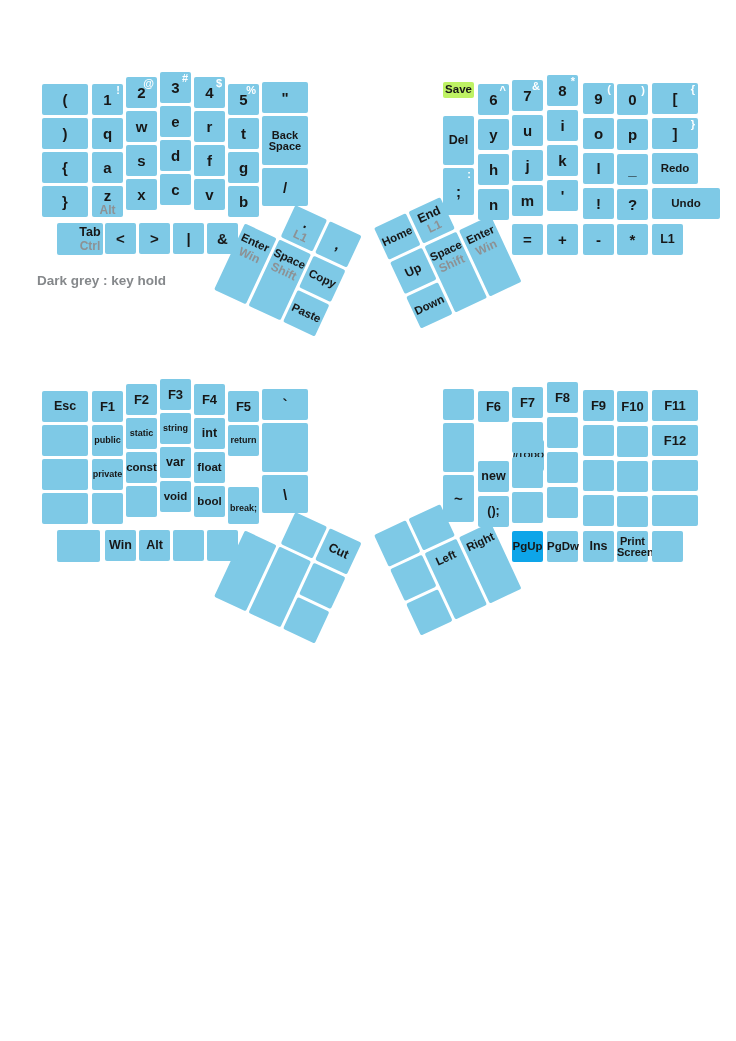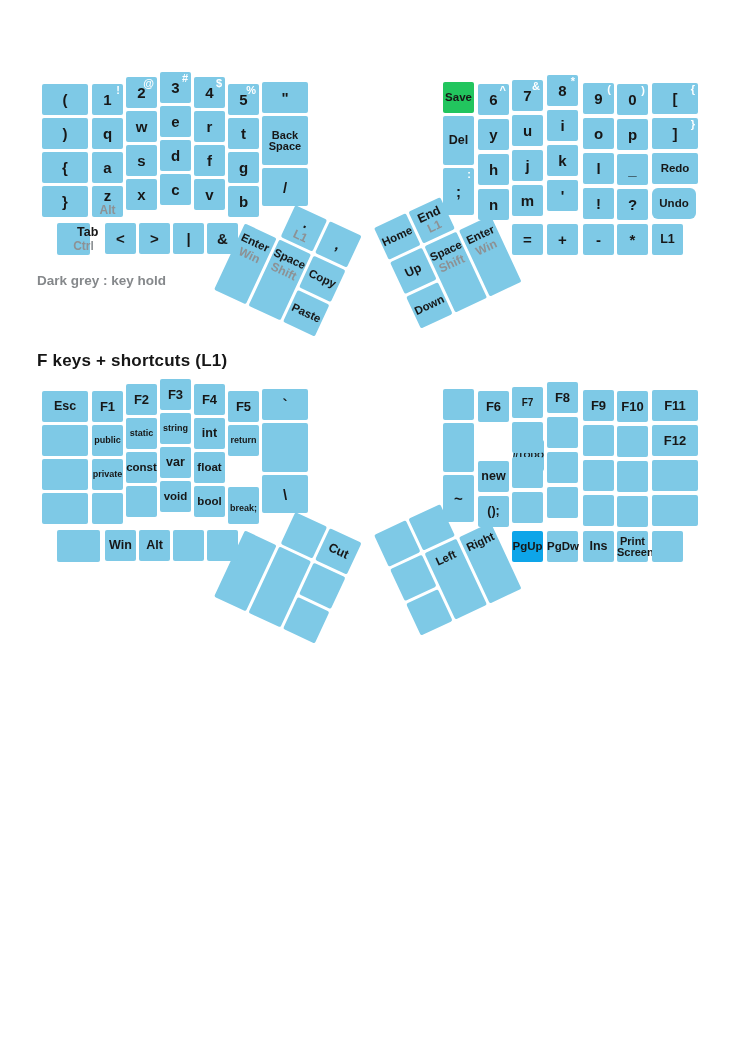--- a/index.html
+++ b/index.html
@@ -17,21 +17,20 @@
   .key .hold{display:block;color:#8d9194;font-size:12px;margin-top:1px;}
   .key .shift{position:absolute;top:1px;right:3px;color:#ffffff;font-size:11px;font-weight:700;}
   .key.tall-thumb{justify-content:flex-start;padding-top:8px;}
   .cluster{position:absolute;width:0;height:0;transform-origin:0 0;}
 </style>
 </head>
 <body>
 
 <div class="page">
   <div class="note">Dark grey : key hold</div>
-  <h2 class="title t2">F keys + shortcuts (L1)</h2>
   <div id="board">
       <div class="cluster" style="left: 261px; top: 189px; transform: rotate(25deg);">
         <div class="key" style="left: 38px; top: 0px; width: 35px; height: 35px; background: rgb(126, 201, 230);">
           <span class="tap" style="font-size: 15px;">.</span>
           <span class="hold">L1</span>
         </div>
         <div class="key" style="left: 76px; top: 0px; width: 35px; height: 35px; background: rgb(126, 201, 230);">
           <span class="tap" style="font-size: 15px;">,</span>
         </div>
         <div class="key tall-thumb" style="left: 0px; top: 38px; width: 35px; height: 73px; background: rgb(126, 201, 230);">
@@ -152,37 +151,37 @@
       </div>
       <div class="key" style="left: 262px; top: 82px; width: 46px; height: 31px; background: rgb(126, 201, 230);">
         <span class="tap" style="font-size: 15px;">"</span>
       </div>
       <div class="key" style="left: 262px; top: 116px; width: 46px; height: 49px; background: rgb(126, 201, 230);">
         <span class="tap" style="font-size: 11px;">Back Space</span>
       </div>
       <div class="key" style="left: 262px; top: 168px; width: 46px; height: 38px; background: rgb(126, 201, 230);">
         <span class="tap" style="font-size: 15px;">/</span>
       </div>
-      <div class="key" style="left: 57px; top: 223px; width: 33px; height: 32px; background: rgb(126, 201, 230); padding-left: 20px;">
+      <div class="key" style="left: 57px; top: 223px; width: 46px; height: 32px; background: rgb(126, 201, 230); padding-left: 20px;">
         <span class="tap" style="font-size: 12.5px;">Tab</span>
         <span class="hold">Ctrl</span>
       </div>
       <div class="key" style="left: 105px; top: 223px; width: 31px; height: 31px; background: rgb(126, 201, 230);">
         <span class="tap" style="font-size: 15px;">&lt;</span>
       </div>
       <div class="key" style="left: 139px; top: 223px; width: 31px; height: 31px; background: rgb(126, 201, 230);">
         <span class="tap" style="font-size: 15px;">&gt;</span>
       </div>
       <div class="key" style="left: 173px; top: 223px; width: 31px; height: 31px; background: rgb(126, 201, 230);">
         <span class="tap" style="font-size: 15px;">|</span>
       </div>
       <div class="key" style="left: 207px; top: 223px; width: 31px; height: 31px; background: rgb(126, 201, 230);">
         <span class="tap" style="font-size: 15px;">&amp;</span>
       </div>
-      <div class="key" style="left: 443px; top: 82px; width: 31px; height: 31px; background: #22c55e;">
+      <div class="key" style="left: 443px; top: 82px; width: 31px; height: 16px; background: #bef264;">
         <span class="tap" style="font-size: 11.5px;">Save</span>
       </div>
       <div class="key" style="left: 443px; top: 116px; width: 31px; height: 49px; background: rgb(126, 201, 230);">
         <span class="tap" style="font-size: 12.5px;">Del</span>
       </div>
       <div class="key" style="left: 443px; top: 168px; width: 31px; height: 47px; background: rgb(126, 201, 230);">
         <span class="shift">:</span>
         <span class="tap" style="font-size: 15px;">;</span>
       </div>
       <div class="key" style="left: 478px; top: 84px; width: 31px; height: 31px; background: rgb(126, 201, 230);">
@@ -266,21 +265,21 @@
         <span class="shift">{</span>
         <span class="tap" style="font-size: 15px;">[</span>
       </div>
       <div class="key" style="left: 652px; top: 118px; width: 46px; height: 31px; background: rgb(126, 201, 230);">
         <span class="shift">}</span>
         <span class="tap" style="font-size: 15px;">]</span>
       </div>
       <div class="key" style="left: 652px; top: 153px; width: 46px; height: 31px; background: rgb(126, 201, 230);">
         <span class="tap" style="font-size: 11.5px;">Redo</span>
       </div>
-      <div class="key" style="left: 652px; top: 188px; width: 44px; height: 31px; background: rgb(126, 201, 230); border-radius: 6px;">
+      <div class="key" style="left: 652px; top: 188px; width: 68px; height: 31px; background: rgb(126, 201, 230);">
         <span class="tap" style="font-size: 11.5px;">Undo</span>
       </div>
       <div class="key" style="left: 652px; top: 224px; width: 31px; height: 31px; background: rgb(126, 201, 230);">
         <span class="tap" style="font-size: 12.5px;">L1</span>
       </div>
       <div class="cluster" style="left: 261px; top: 496px; transform: rotate(25deg);">
         <div class="key" style="left: 38px; top: 0px; width: 35px; height: 35px; background: rgb(126, 201, 230);"></div>
         <div class="key" style="left: 76px; top: 0px; width: 35px; height: 35px; background: rgb(126, 201, 230);">
           <span class="tap" style="font-size: 12.5px;">Cut</span>
         </div>
@@ -390,21 +389,21 @@
       <div class="key" style="left: 478px; top: 440px; width: 31px; height: 31px; background: rgb(126, 201, 230); margin-left: 35px;">
         <span class="tap" style="font-size: 9px;">//TODO</span>
       </div>
       <div class="key" style="left: 478px; top: 461px; width: 31px; height: 31px; background: rgb(126, 201, 230);">
         <span class="tap" style="font-size: 12.5px;">new</span>
       </div>
       <div class="key" style="left: 478px; top: 496px; width: 31px; height: 31px; background: rgb(126, 201, 230);">
         <span class="tap" style="font-size: 12.5px;">();</span>
       </div>
       <div class="key" style="left: 512px; top: 387px; width: 31px; height: 31px; background: rgb(126, 201, 230);">
-        <span class="tap" style="font-size: 10px;">F7</span>
+        <span class="tap" style="font-size: 13px;">F7</span>
       </div>
       <div class="key" style="left: 512px; top: 422px; width: 31px; height: 31px; background: rgb(126, 201, 230);"></div>
       <div class="key" style="left: 512px; top: 457px; width: 31px; height: 31px; background: rgb(126, 201, 230);"></div>
       <div class="key" style="left: 512px; top: 492px; width: 31px; height: 31px; background: rgb(126, 201, 230);"></div>
       <div class="key" style="left: 512px; top: 531px; width: 31px; height: 31px; background: #0ea5e9;">
         <span class="tap" style="font-size: 11.5px;">PgUp</span>
       </div>
       <div class="key" style="left: 547px; top: 382px; width: 31px; height: 31px; background: rgb(126, 201, 230);">
         <span class="tap" style="font-size: 13px;">F8</span>
       </div>

